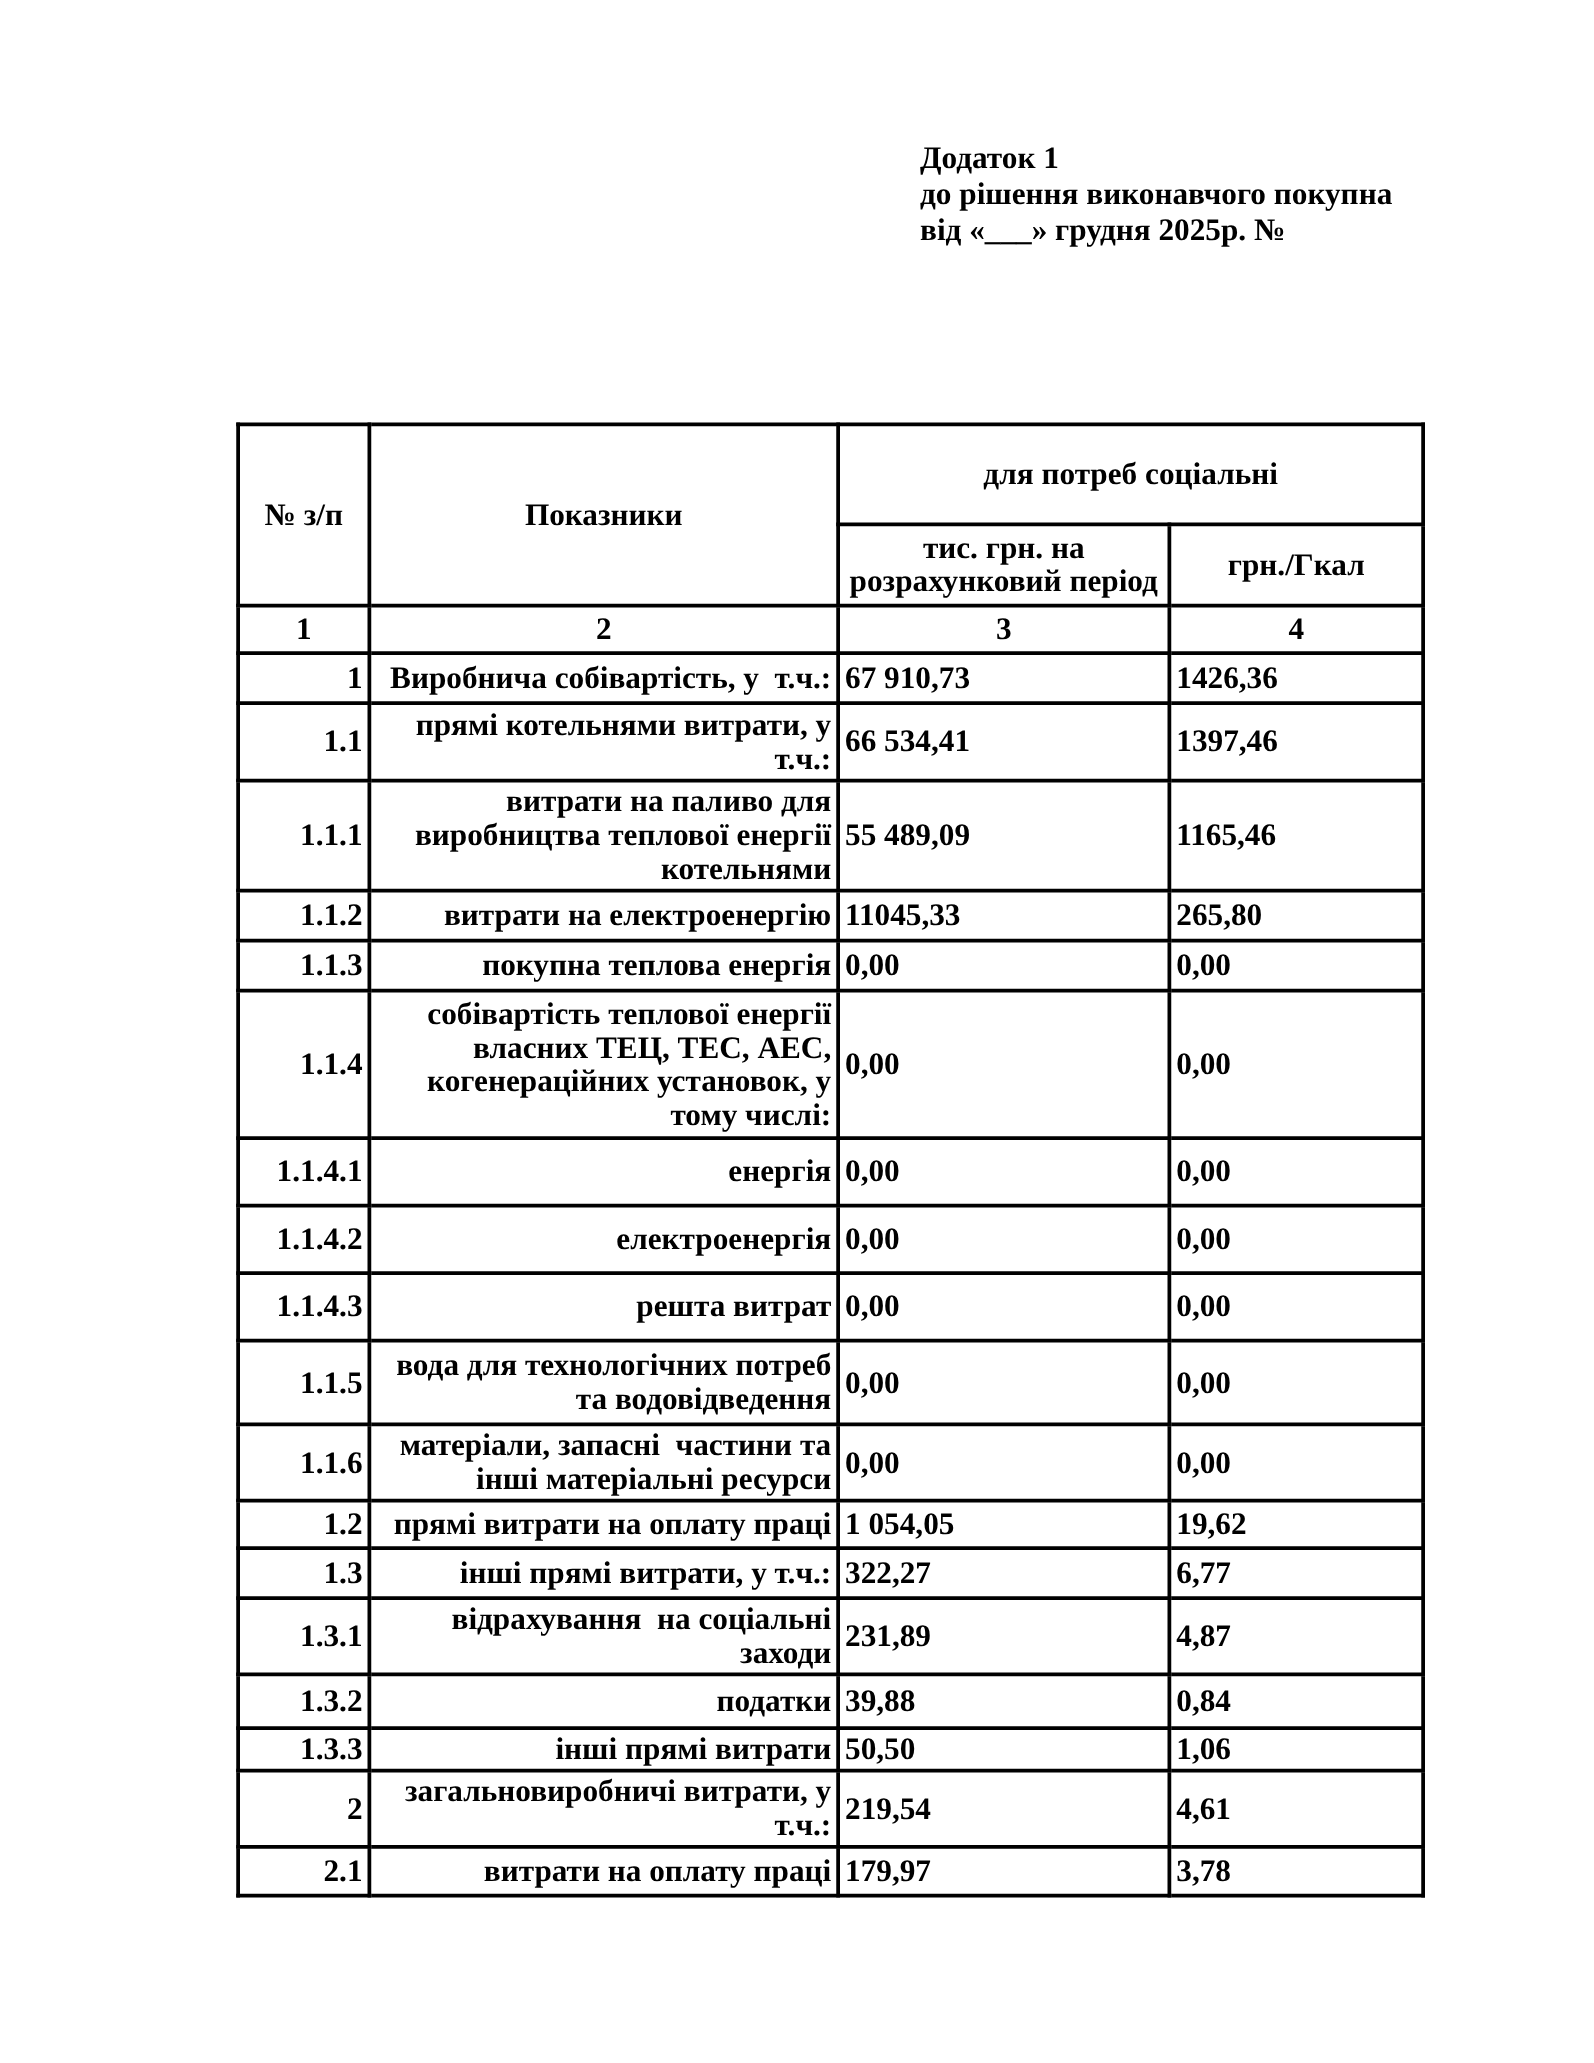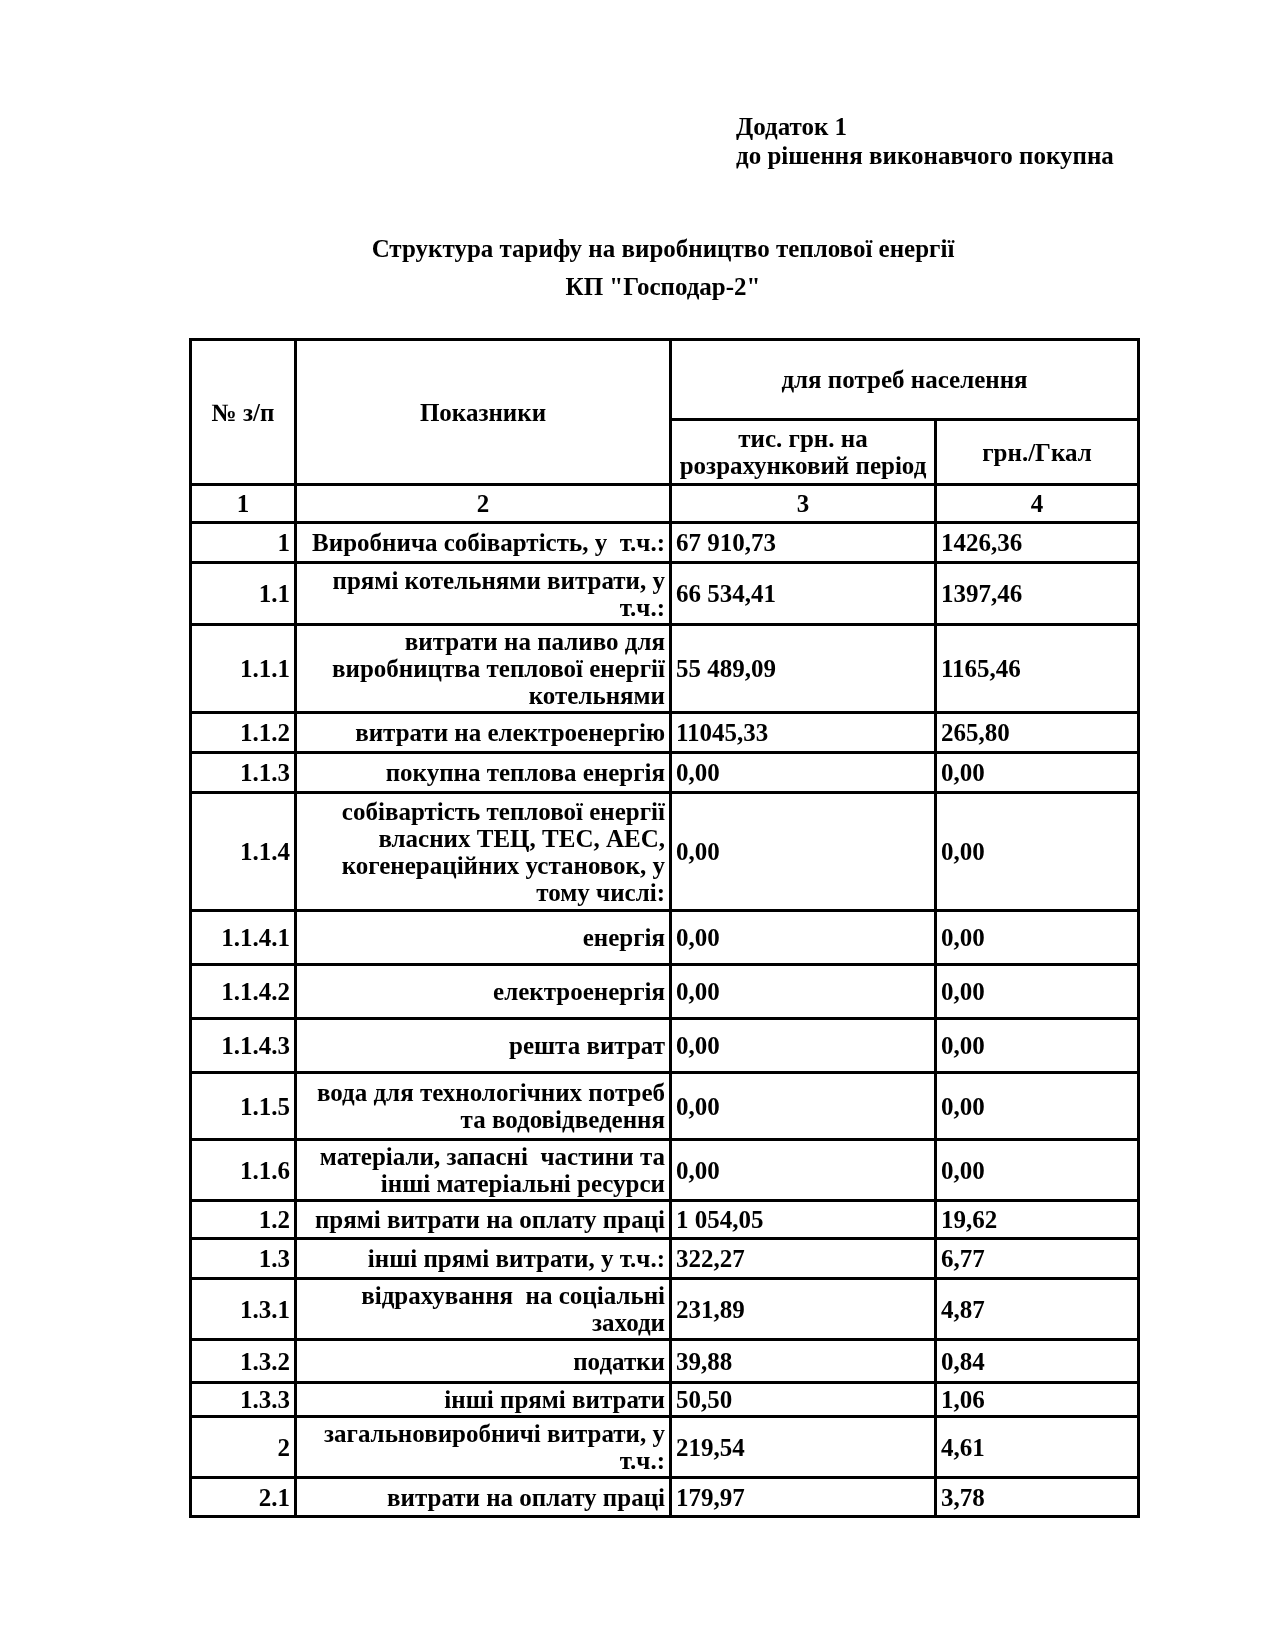--- a/index.html
+++ b/index.html
@@ -73,39 +73,36 @@
   tr.h118 { height: 118px; }
 </style>
 </head>
 <body>
 
 <div class="page">
 
   <div class="doc-header">
     <div>Додаток 1</div>
     <div>до рішення виконавчого покупна</div>
+    <div>від «___» грудня 2025р. №</div>
   </div>
 
-  <div class="doc-title">
-    <div class="title-line1">Структура тарифу на виробництво теплової енергії</div>
-    <div class="title-line2">КП "Господар-2"</div>
-  </div>
 
   <table class="tariff-table">
     <colgroup>
       <col style="width:105px">
         <col style="width:375px">
         <col style="width:265px">
         <col style="width:203px">
     </colgroup>
     <thead>
       <tr class="hrow-a">
         <th rowspan="2">№ з/п</th>
         <th rowspan="2">Показники</th>
-        <th colspan="2">для потреб населення</th>
+        <th colspan="2">для потреб соціальні</th>
       </tr>
       <tr class="hrow-b">
         <th>тис. грн. на розрахунковий період</th>
         <th>грн./Гкал</th>
       </tr>
       <tr class="index-row">
         <td>1</td>
         <td>2</td>
         <td>3</td>
         <td>4</td>

